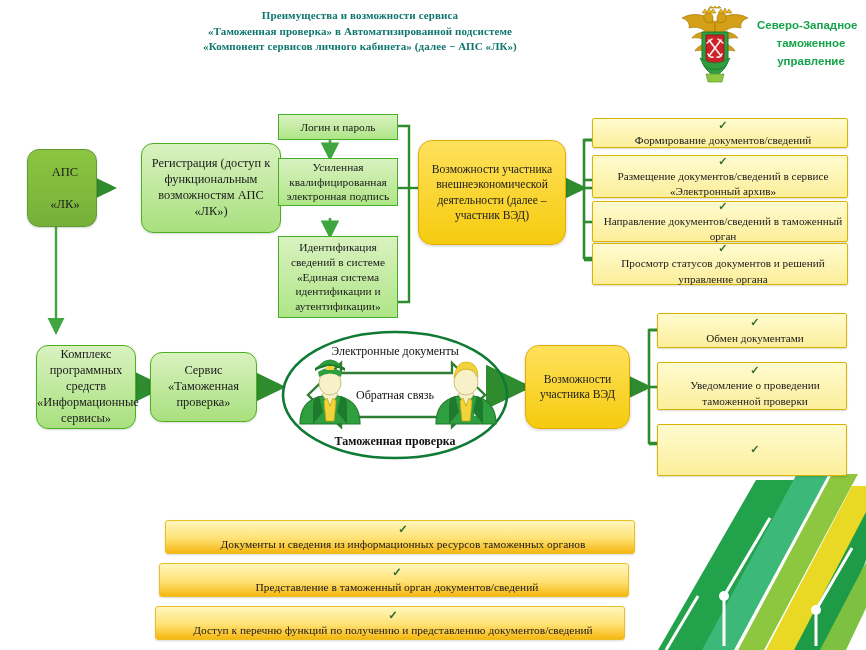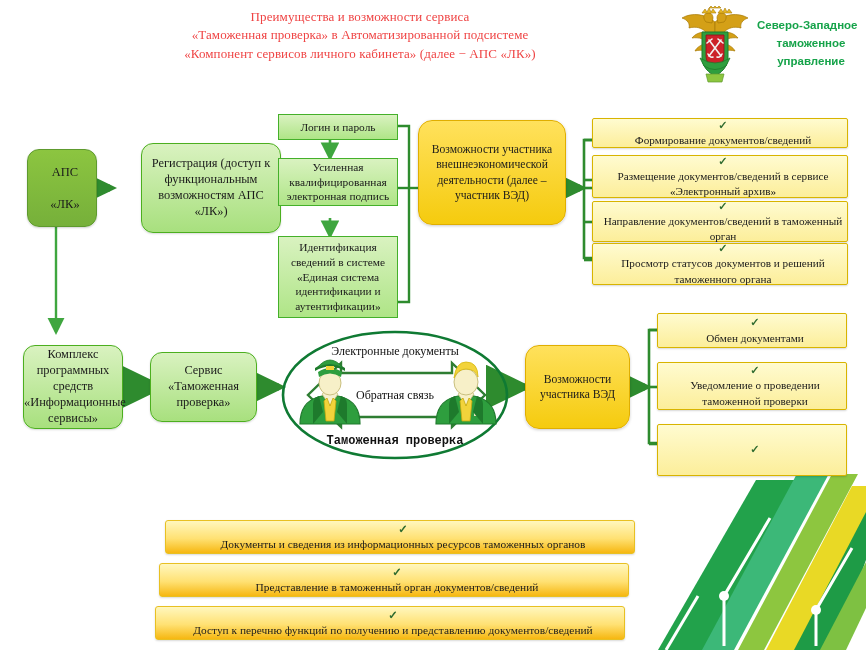--- a/index.html
+++ b/index.html
@@ -11,22 +11,22 @@
     position:relative;
   }
   #stage{position:absolute;left:0;top:0;width:866px;height:650px;}
 
   
   .ribbons{position:absolute;right:0;bottom:0;width:260px;height:230px;overflow:hidden;z-index:0;}
 
   
   .title{
     position:absolute;left:40px;top:8px;width:640px;
-    text-align:center;font-weight:normal;font-size:13px;line-height:1.42;
-    color:#ef4444;letter-spacing:0.1px;
+    text-align:center;font-weight:bold;font-size:11px;line-height:1.42;
+    color:#0f766e;letter-spacing:0.1px;
   }
   .emblem{position:absolute;left:676px;top:6px;width:78px;height:84px;}
   .org{
     position:absolute;left:757px;top:17px;width:108px;
     font-family:"Liberation Sans","DejaVu Sans",sans-serif;
     font-size:11.5px;font-weight:bold;color:#16A34A;line-height:1.55;
     text-align:left;
   }
   .org .l2,.org .l3{display:block;text-align:center;}
   .org .l1{display:block;}
@@ -245,39 +245,39 @@
   </div>
 
   <div class="node g-rect" style="left:278px;top:158px;width:120px;height:48px;">
     <span>Усиленная квалифицированная электронная подпись</span>
   </div>
 
   <div class="node g-rect" style="left:278px;top:236px;width:120px;height:82px;">
     <span>Идентификация сведений в системе «Единая система идентификации и аутентификации»</span>
   </div>
 
-  <div class="node y-big" style="left:418px;top:120px;width:148px;height:105px;">
+  <div class="node y-big" style="left:418px;top:140px;width:148px;height:105px;">
     <span>Возможности участника внешнеэкономической деятельности (далее – участник ВЭД)</span>
   </div>
 
-  <div class="node g-light" style="left:23px;top:345px;width:100px;height:84px;">
+  <div class="node g-light" style="left:36px;top:345px;width:100px;height:84px;">
     <span>Комплекс программных средств «Информационные сервисы»</span>
   </div>
 
   <div class="node g-light" style="left:150px;top:352px;width:107px;height:70px;">
     <span>Сервис «Таможенная проверка»</span>
   </div>
 
   <div class="node y-big" style="left:525px;top:345px;width:105px;height:84px;">
     <span>Возможности участника ВЭД</span>
   </div>
 
   <div class="ellipse-label el-top" style="left:300px;top:344px;width:190px;">Электронные документы</div>
   <div class="ellipse-label el-mid" style="left:345px;top:388px;width:100px;">Обратная связь</div>
-  <div class="ellipse-label el-bottom" style="left:305px;top:434px;width:180px;font-family:Liberation Mono, monospace;">Таможенная  проверка</div>
+  <div class="ellipse-label el-bottom" style="left:305px;top:434px;width:180px;">Таможенная  проверка</div>
 
   <div class="node y-item" style="left:592px;top:118px;width:256px;height:30px;">
     <span>
       <span class="chk">✓</span>
         <span>Формирование документов/сведений</span>
     </span>
   </div>
   <div class="node y-item" style="left:592px;top:155px;width:256px;height:43px;">
     <span>
       <span class="chk">✓</span>
@@ -286,21 +286,21 @@
   </div>
   <div class="node y-item" style="left:592px;top:201px;width:256px;height:41px;">
     <span>
       <span class="chk">✓</span>
         <span>Направление документов/сведений в таможенный орган</span>
     </span>
   </div>
   <div class="node y-item" style="left:592px;top:243px;width:256px;height:42px;">
     <span>
       <span class="chk">✓</span>
-        <span>Просмотр статусов документов и решений таможенного органа</span>
+        <span>Просмотр статусов документов и решений управление органа</span>
     </span>
   </div>
 
   <div class="node y-item" style="left:657px;top:313px;width:190px;height:35px;">
     <span>
       <span class="chk">✓</span>
         <span>Обмен документами</span>
     </span>
   </div>
   <div class="node y-item" style="left:657px;top:362px;width:190px;height:48px;">

